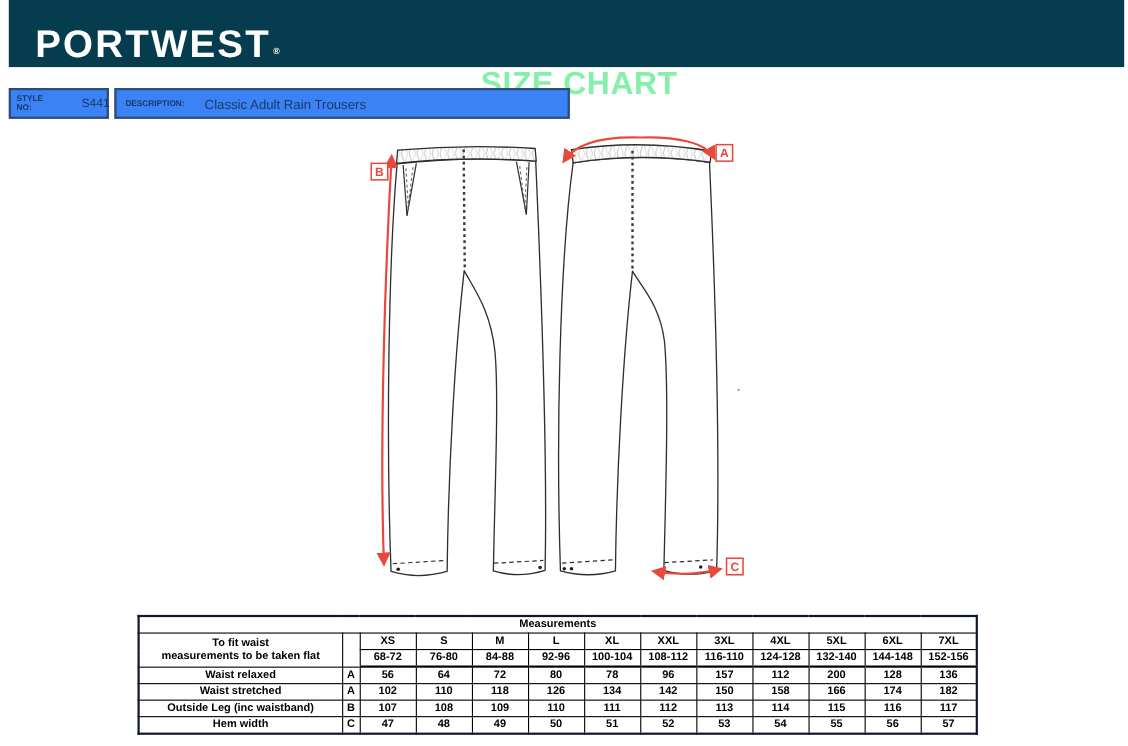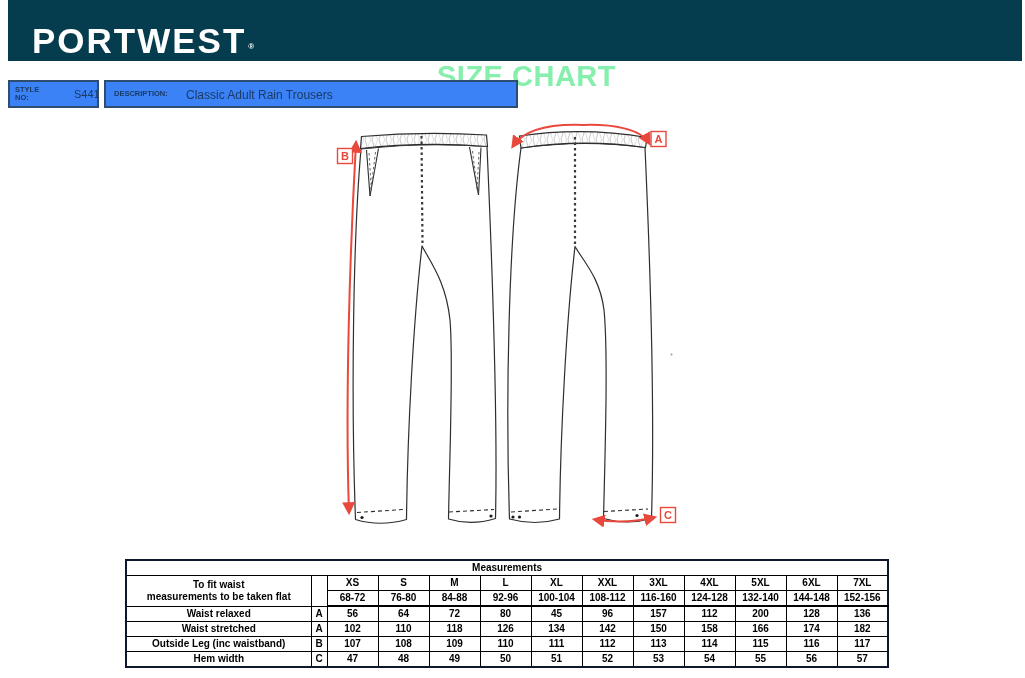--- a/index.html
+++ b/index.html
@@ -178,36 +178,36 @@
           <td>6XL</td>
           <td>7XL</td>
         </tr>
       <tr id="range-row" class="range-row">
           <td>68-72</td>
           <td>76-80</td>
           <td>84-88</td>
           <td>92-96</td>
           <td>100-104</td>
           <td>108-112</td>
-          <td>116-160</td>
+          <td>116-110</td>
           <td>124-128</td>
           <td>132-140</td>
           <td>144-148</td>
           <td>152-156</td>
         </tr>
     </tbody>
     <tbody id="data-rows">
         <tr>
           <td class="lbl">Waist relaxed</td>
           <td class="ltr">A</td>
           <td>56</td>
           <td>64</td>
           <td>72</td>
           <td>80</td>
-          <td>45</td>
+          <td>78</td>
           <td>96</td>
           <td>157</td>
           <td>112</td>
           <td>200</td>
           <td>128</td>
           <td>136</td>
         </tr>
         <tr>
           <td class="lbl">Waist stretched</td>
           <td class="ltr">A</td>

